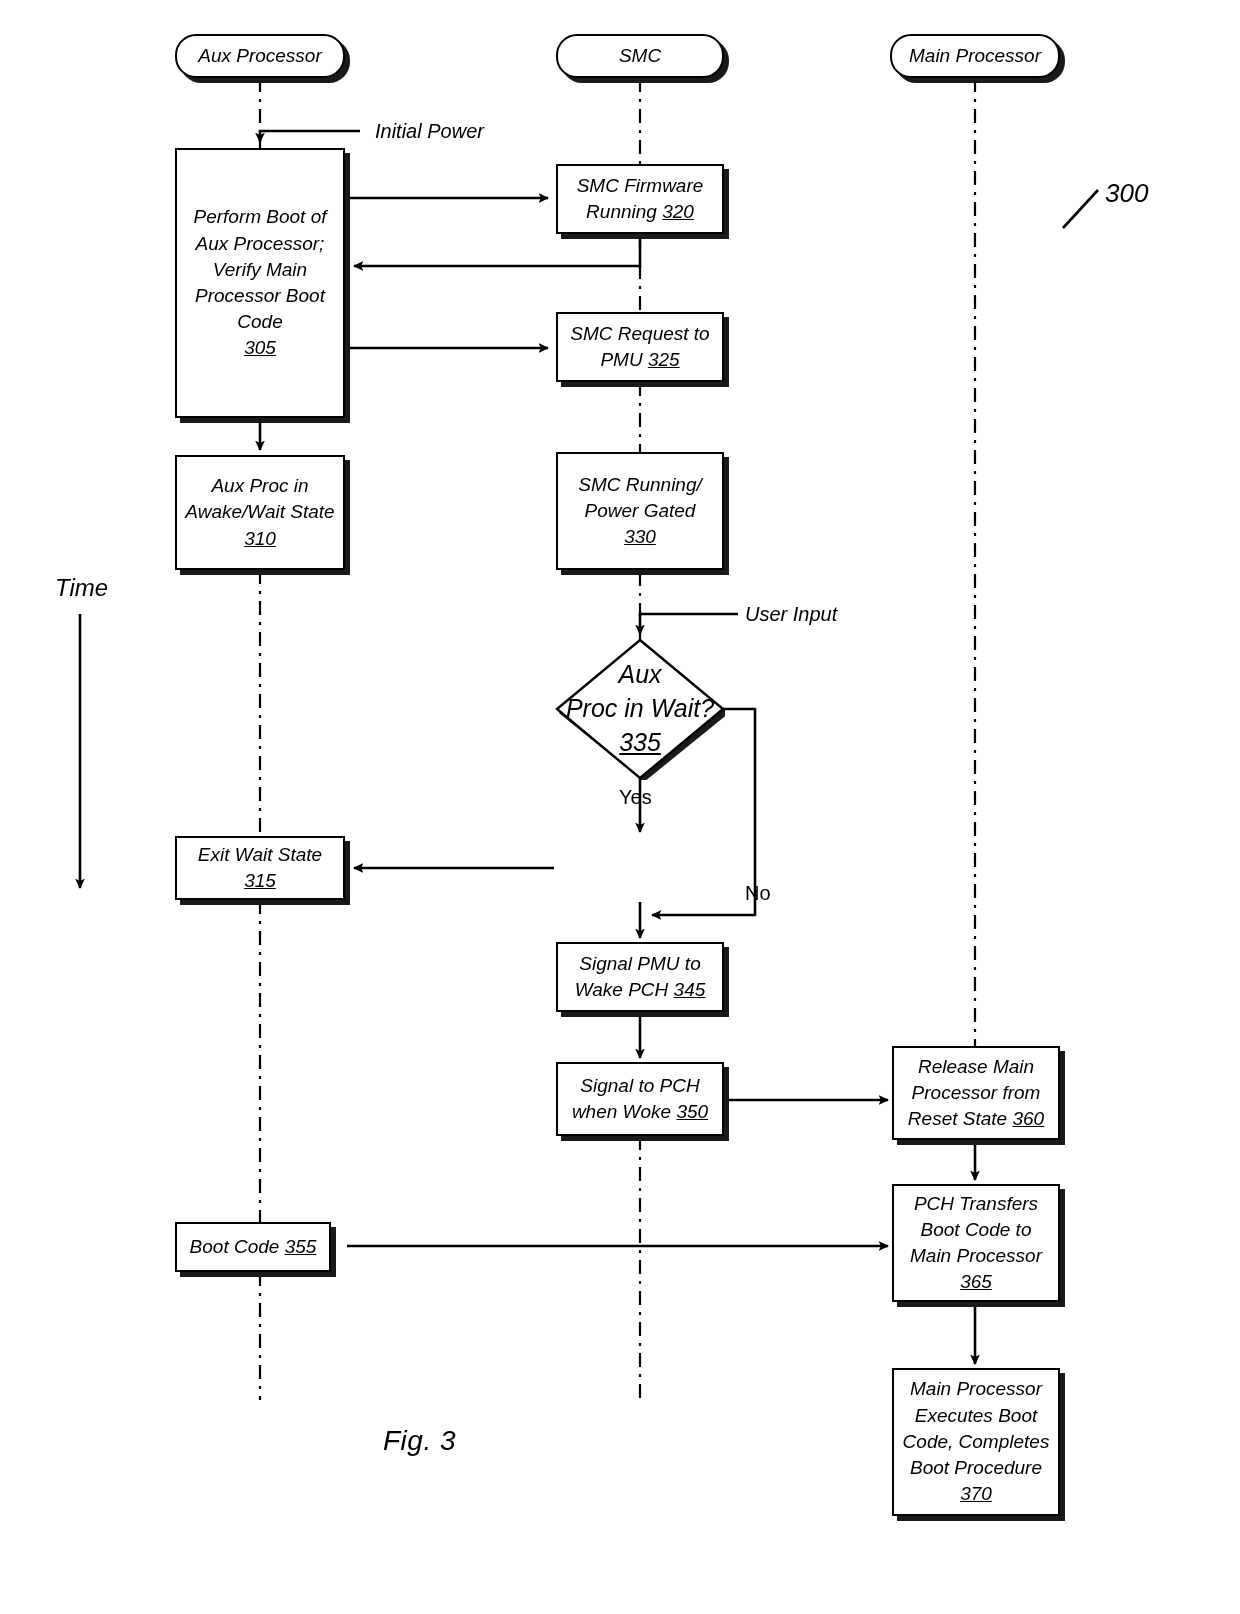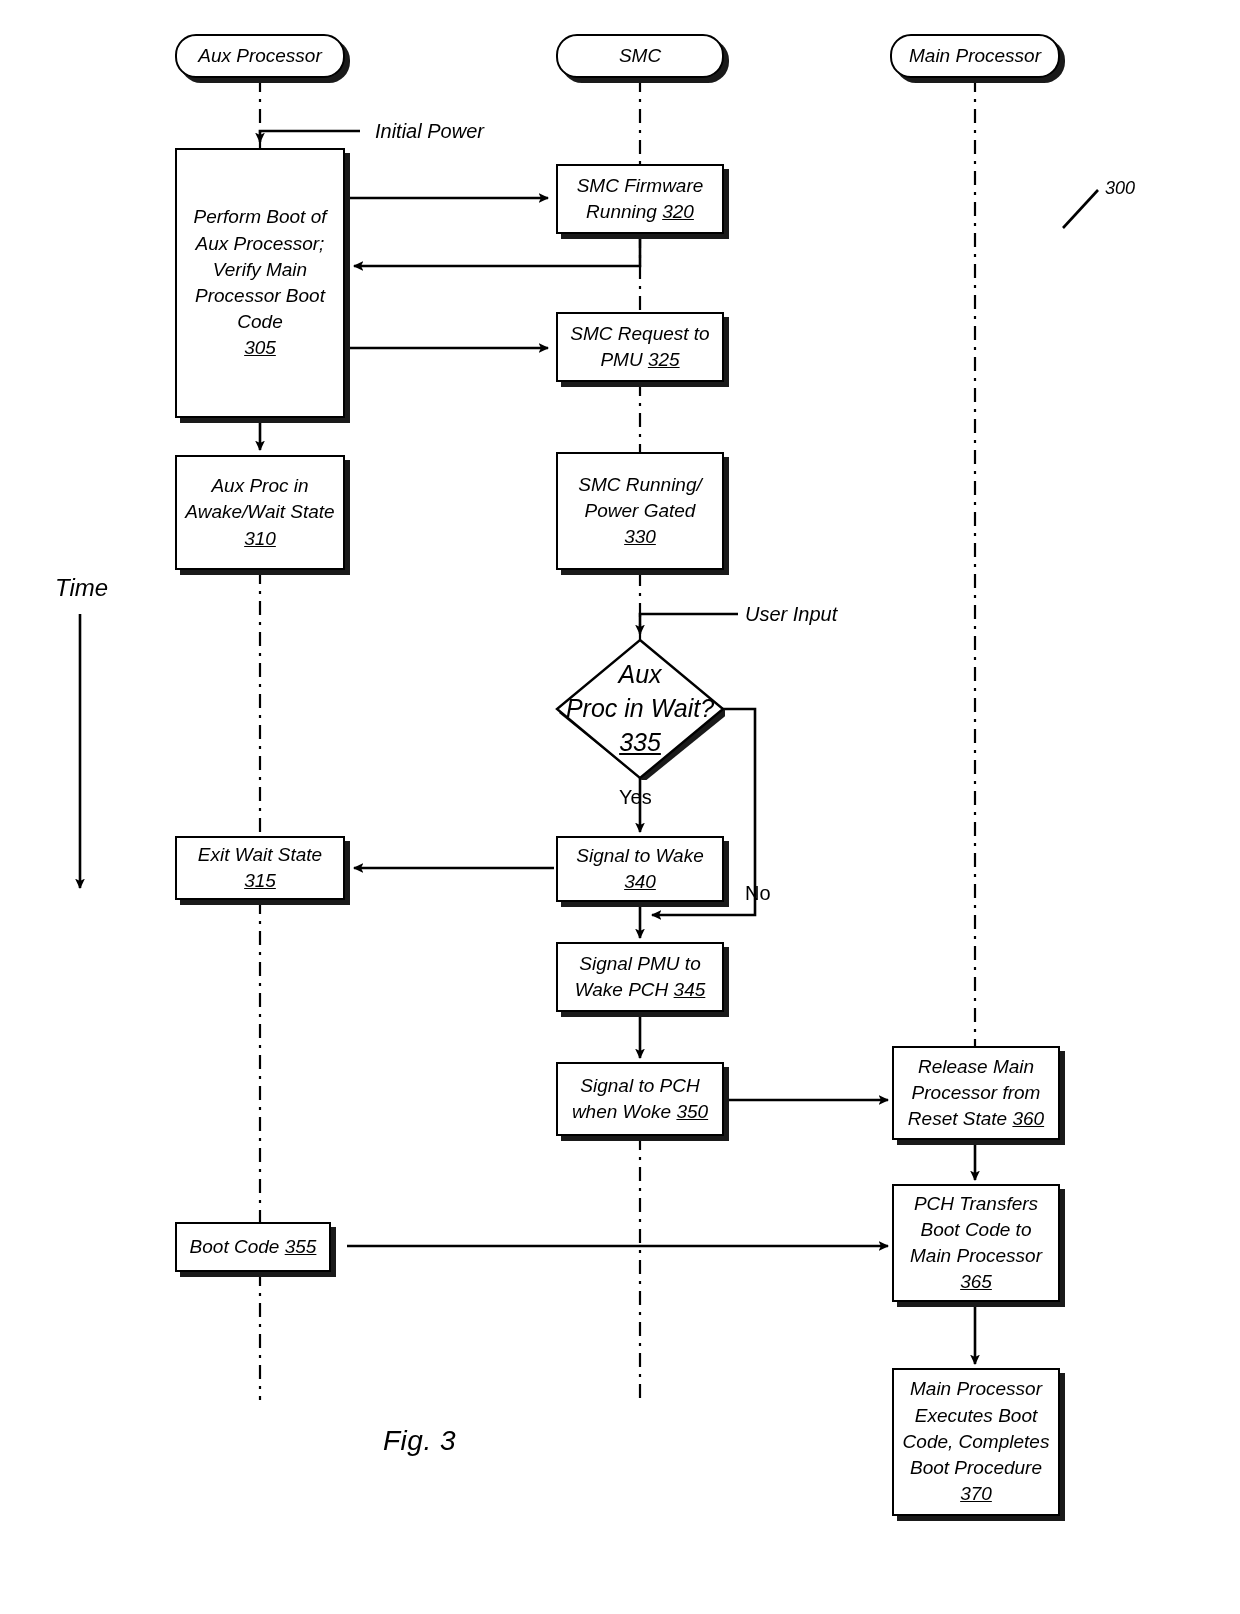--- a/index.html
+++ b/index.html
@@ -71,21 +71,21 @@
   .figlbl {
     position: absolute;
     font-style: italic;
     font-size: 28px;
     letter-spacing: 0.5px;
     z-index: 7;
   }
   .refnum {
     position: absolute;
     font-style: italic;
-    font-size: 18px;
+    font-size: 26px;
     z-index: 7;
   }
 
   
   #wires { position: absolute; left: 0; top: 0; width: 1240px; height: 1614px; z-index: 2; }
 </style>
 </head>
 <body>
 
 <div id="stage">
@@ -207,23 +207,20 @@
     <svg class="diamond-shape" viewBox="0 0 170 142" preserveAspectRatio="none">
       <polygon points="89,6 174,75 89,144 4,75" fill="#1a1a1a"></polygon>
       <polygon points="85,2 168,71 85,140 2,71" fill="#ffffff" stroke="#000" stroke-width="2.4"></polygon>
     </svg>
     <div class="diamond-label">
       <span><span>Aux
 Proc in Wait?</span><br><span class="num">335</span></span>
     </div>
   </div>
 
-  <div class="box" style="left:556px; top:836px; width:168px; height:66px;">
-    <span class="txt"><span>Signal to Wake</span><br><span class="num">340</span></span>
-  </div>
 
   <div class="box" style="left:556px; top:942px; width:168px; height:70px;">
     <span class="txt"><span>Signal PMU to
 Wake PCH </span><span class="num">345</span></span>
   </div>
 
   <div class="box" style="left:556px; top:1062px; width:168px; height:74px;">
     <span class="txt"><span>Signal to PCH
 when Woke </span><span class="num">350</span></span>
   </div>

